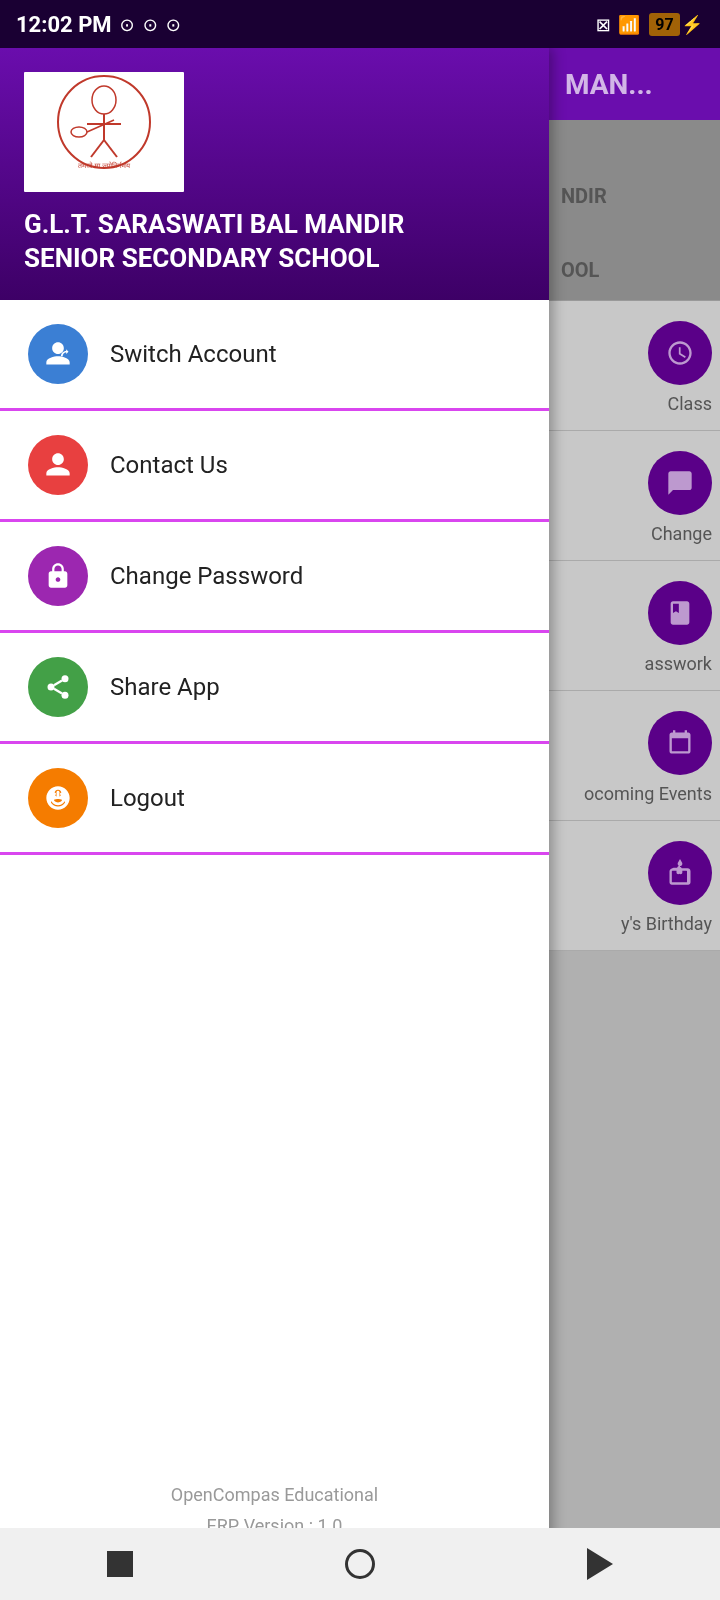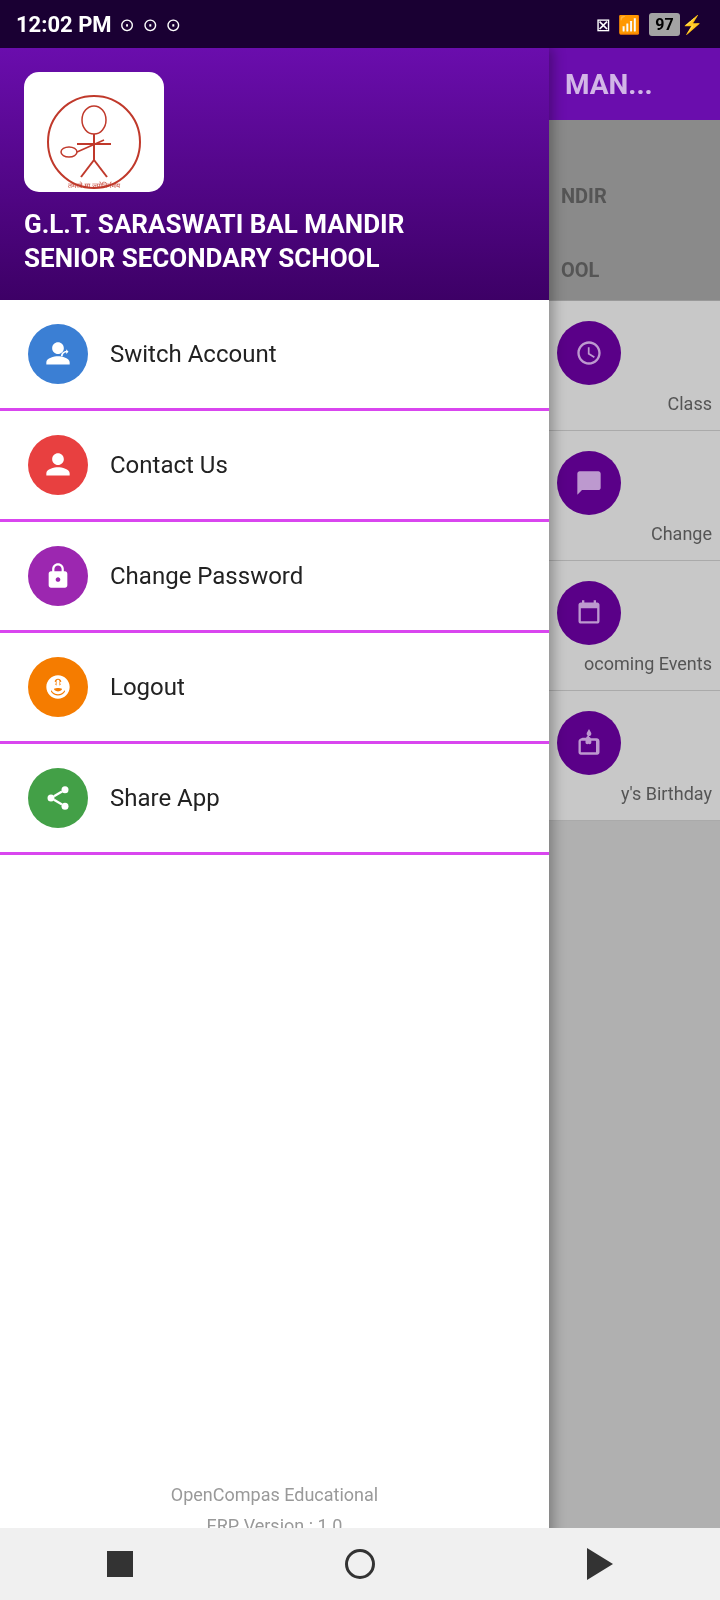--- a/index.html
+++ b/index.html
@@ -43,21 +43,21 @@
       display: flex;
       align-items: center;
       gap: 8px;
     }
     .battery-container {
       display: flex;
       align-items: center;
       gap: 2px;
     }
     .battery-box {
-      background: #a3a3a3;
+      background: #a16207;
       color: #000;
       font-size: 16px;
       font-weight: bold;
       padding: 2px 6px;
       border-radius: 3px;
     }
 
     
     .main-layout {
       display: flex;
@@ -81,25 +81,25 @@
     
     .drawer-header {
       background: linear-gradient(180deg, #6a0dad 0%, #3d0066 100%);
       padding: 24px 24px 24px 24px;
       display: flex;
       flex-direction: column;
       align-items: flex-start;
     }
     .logo-container {
       background: white;
-      border-radius: 15px;
-      width: 140px;
+      border-radius: 1px;
+      width: 160px;
       height: 120px;
       display: flex;
-      align-items: flex-end;
+      align-items: flex-start;
       justify-content: center;
       margin-bottom: 16px;
     }
     .logo-svg {
       width: 110px;
       height: 100px;
     }
     .school-name {
       color: white;
       font-size: 26px;
@@ -188,21 +188,21 @@
       font-size: 20px;
       font-weight: bold;
       line-height: 1.4;
       margin-top: 46px;
     }
 
     
     .right-menu-item {
       display: flex;
       flex-direction: column;
-      align-items: flex-start;
+      align-items: flex-end;
       padding: 20px 8px 16px;
       border-bottom: 1px solid #aaa;
       background: #c8c8c8;
     }
     .right-circle {
       width: 64px;
       height: 64px;
       border-radius: 50%;
       background: #5a0088;
       display: flex;
@@ -330,47 +330,47 @@
         <span class="menu-label">Contact Us</span>
       </div>
 
       <div class="menu-item">
         <div class="menu-icon-circle" style="background:#9c27b0;">
           <svg viewBox="0 0 24 24">
             <path d="M18 8h-1V6c0-2.8-2.2-5-5-5S7 3.2 7 6v2H6c-1.1 0-2 .9-2 2v10c0 1.1.9 2 2 2h12c1.1 0 2-.9 2-2V10c0-1.1-.9-2-2-2zm-6 9c-1.1 0-2-.9-2-2s.9-2 2-2 2 .9 2 2-.9 2-2 2zm3.1-9H8.9V6c0-1.7 1.4-3.1 3.1-3.1 1.7 0 3.1 1.4 3.1 3.1v2z"></path>
           </svg>
         </div>
         <span class="menu-label">Change Password</span>
-      </div>
-
-      <div class="menu-item">
-        <div class="menu-icon-circle" style="background:#f57c00;">
-          <svg viewBox="0 0 24 24">
-            <path d="M12 2C6.48 2 2 6.48 2 12s4.48 10 10 10 10-4.48 10-10S17.52 2 12 2zm0 3c1.66 0 3 1.34 3 3s-1.34 3-3 3-3-1.34-3-3 1.34-3 3-3zm0 14.2c-2.5 0-4.71-1.28-6-3.22.03-1.99 4-3.08 6-3.08 1.99 0 5.97 1.09 6 3.08-1.29 1.94-3.5 3.22-6 3.22z"></path>
-
-            <path d="M12 7v4" stroke="white" stroke-width="2.5" stroke-linecap="round" fill="none"></path>
-            <path d="M9 8.5C7.8 9.4 7 10.6 7 12c0 2.8 2.2 5 5 5s5-2.2 5-5c0-1.4-.8-2.6-2-3.5" stroke="white" stroke-width="2.5" stroke-linecap="round" fill="none"></path>
-          </svg>
-        </div>
-        <span class="menu-label">Logout</span>
       </div>
 
       <div class="menu-item">
         <div class="menu-icon-circle" style="background:#43a047;">
           <svg viewBox="0 0 24 24">
             <circle cx="18" cy="5" r="3"></circle>
             <circle cx="6" cy="12" r="3"></circle>
             <circle cx="18" cy="19" r="3"></circle>
             <line x1="8.59" y1="13.51" x2="15.42" y2="17.49" stroke="white" stroke-width="2"></line>
             <line x1="15.41" y1="6.51" x2="8.59" y2="10.49" stroke="white" stroke-width="2"></line>
           </svg>
         </div>
         <span class="menu-label">Share App</span>
       </div>
 
+      <div class="menu-item">
+        <div class="menu-icon-circle" style="background:#f57c00;">
+          <svg viewBox="0 0 24 24">
+            <path d="M12 2C6.48 2 2 6.48 2 12s4.48 10 10 10 10-4.48 10-10S17.52 2 12 2zm0 3c1.66 0 3 1.34 3 3s-1.34 3-3 3-3-1.34-3-3 1.34-3 3-3zm0 14.2c-2.5 0-4.71-1.28-6-3.22.03-1.99 4-3.08 6-3.08 1.99 0 5.97 1.09 6 3.08-1.29 1.94-3.5 3.22-6 3.22z"></path>
+
+            <path d="M12 7v4" stroke="white" stroke-width="2.5" stroke-linecap="round" fill="none"></path>
+            <path d="M9 8.5C7.8 9.4 7 10.6 7 12c0 2.8 2.2 5 5 5s5-2.2 5-5c0-1.4-.8-2.6-2-3.5" stroke="white" stroke-width="2.5" stroke-linecap="round" fill="none"></path>
+          </svg>
+        </div>
+        <span class="menu-label">Logout</span>
+      </div>
+
     </div>
 
     <div class="drawer-footer">
       <div class="footer-text">
         <span>OpenCompas Educational</span><br>
         <span>ERP Version : 1.0</span><br>
         <span>© 2017 - 2022 Reliable Services</span>
       </div>
     </div>
 
@@ -398,20 +398,28 @@
 
     <div class="right-menu-item">
       <div class="right-circle">
         <svg viewBox="0 0 24 24" fill="rgba(255,255,255,0.6)">
           <path d="M20 2H4c-1.1 0-2 .9-2 2v18l4-4h14c1.1 0 2-.9 2-2V4c0-1.1-.9-2-2-2z"></path>
         </svg>
       </div>
       <span class="right-label">Change</span>
     </div>
 
+    <div class="right-menu-item">
+      <div class="right-circle">
+        <svg viewBox="0 0 24 24" fill="rgba(255,255,255,0.6)">
+          <path d="M18 2H6c-1.1 0-2 .9-2 2v16c0 1.1.9 2 2 2h12c1.1 0 2-.9 2-2V4c0-1.1-.9-2-2-2zM6 4h5v8l-2.5-1.5L6 12V4z"></path>
+        </svg>
+      </div>
+      <span class="right-label">asswork</span>
+    </div>
 
     <div class="right-menu-item">
       <div class="right-circle">
         <svg viewBox="0 0 24 24" fill="rgba(255,255,255,0.6)">
           <path d="M19 3h-1V1h-2v2H8V1H6v2H5C3.9 3 3 3.9 3 5v14c0 1.1.9 2 2 2h14c1.1 0 2-.9 2-2V5c0-1.1-.9-2-2-2zm0 16H5V8h14v11z"></path>
         </svg>
       </div>
       <span class="right-label">ocoming Events</span>
     </div>
 

